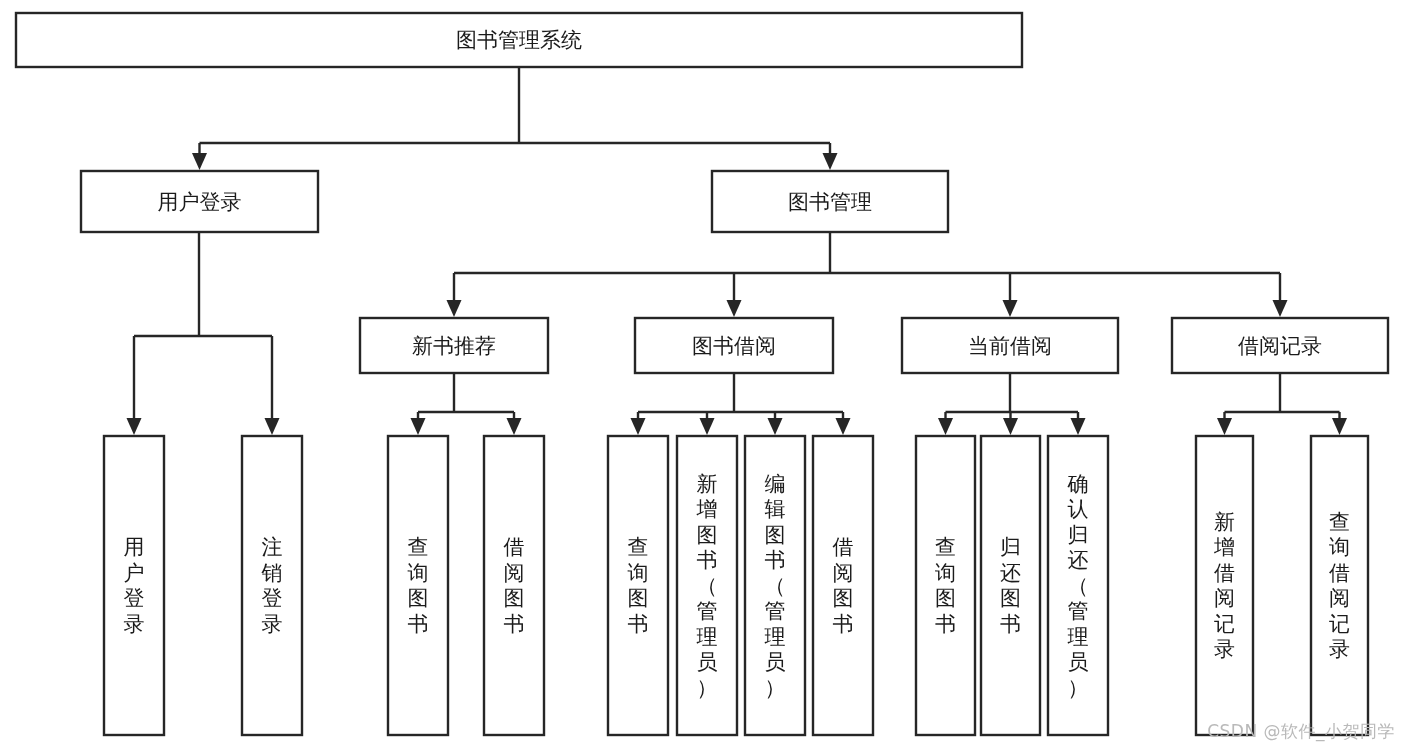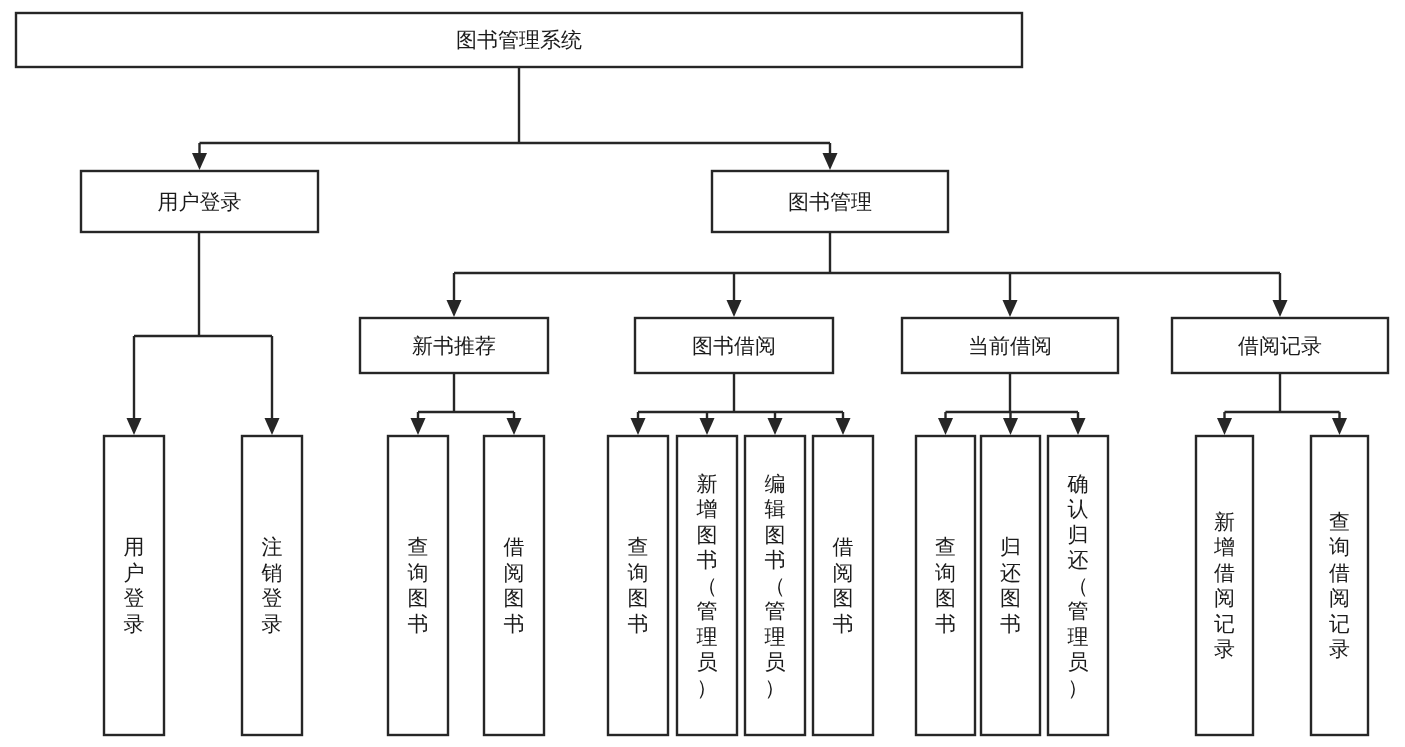--- a/index.html
+++ b/index.html
@@ -216,13 +216,14 @@
         <g>
           <rect x="1196" y="436" width="57" height="299" class="node-box"></rect>
           <text x="1224.5" class="node-label-v" y="528.89"><tspan x="1224.5" dy="0">新</tspan><tspan x="1224.5" dy="25.5">增</tspan><tspan x="1224.5" dy="25.5">借</tspan><tspan x="1224.5" dy="25.5">阅</tspan><tspan x="1224.5" dy="25.5">记</tspan><tspan x="1224.5" dy="25.5">录</tspan></text>
         </g>
         <g>
           <rect x="1311" y="436" width="57" height="299" class="node-box"></rect>
           <text x="1339.5" class="node-label-v" y="528.89"><tspan x="1339.5" dy="0">查</tspan><tspan x="1339.5" dy="25.5">询</tspan><tspan x="1339.5" dy="25.5">借</tspan><tspan x="1339.5" dy="25.5">阅</tspan><tspan x="1339.5" dy="25.5">记</tspan><tspan x="1339.5" dy="25.5">录</tspan></text>
         </g>
       </g>
   </svg>
+  <div class="watermark">CSDN @软件_小贺同学</div>
 </div>
 
 </body></html>

